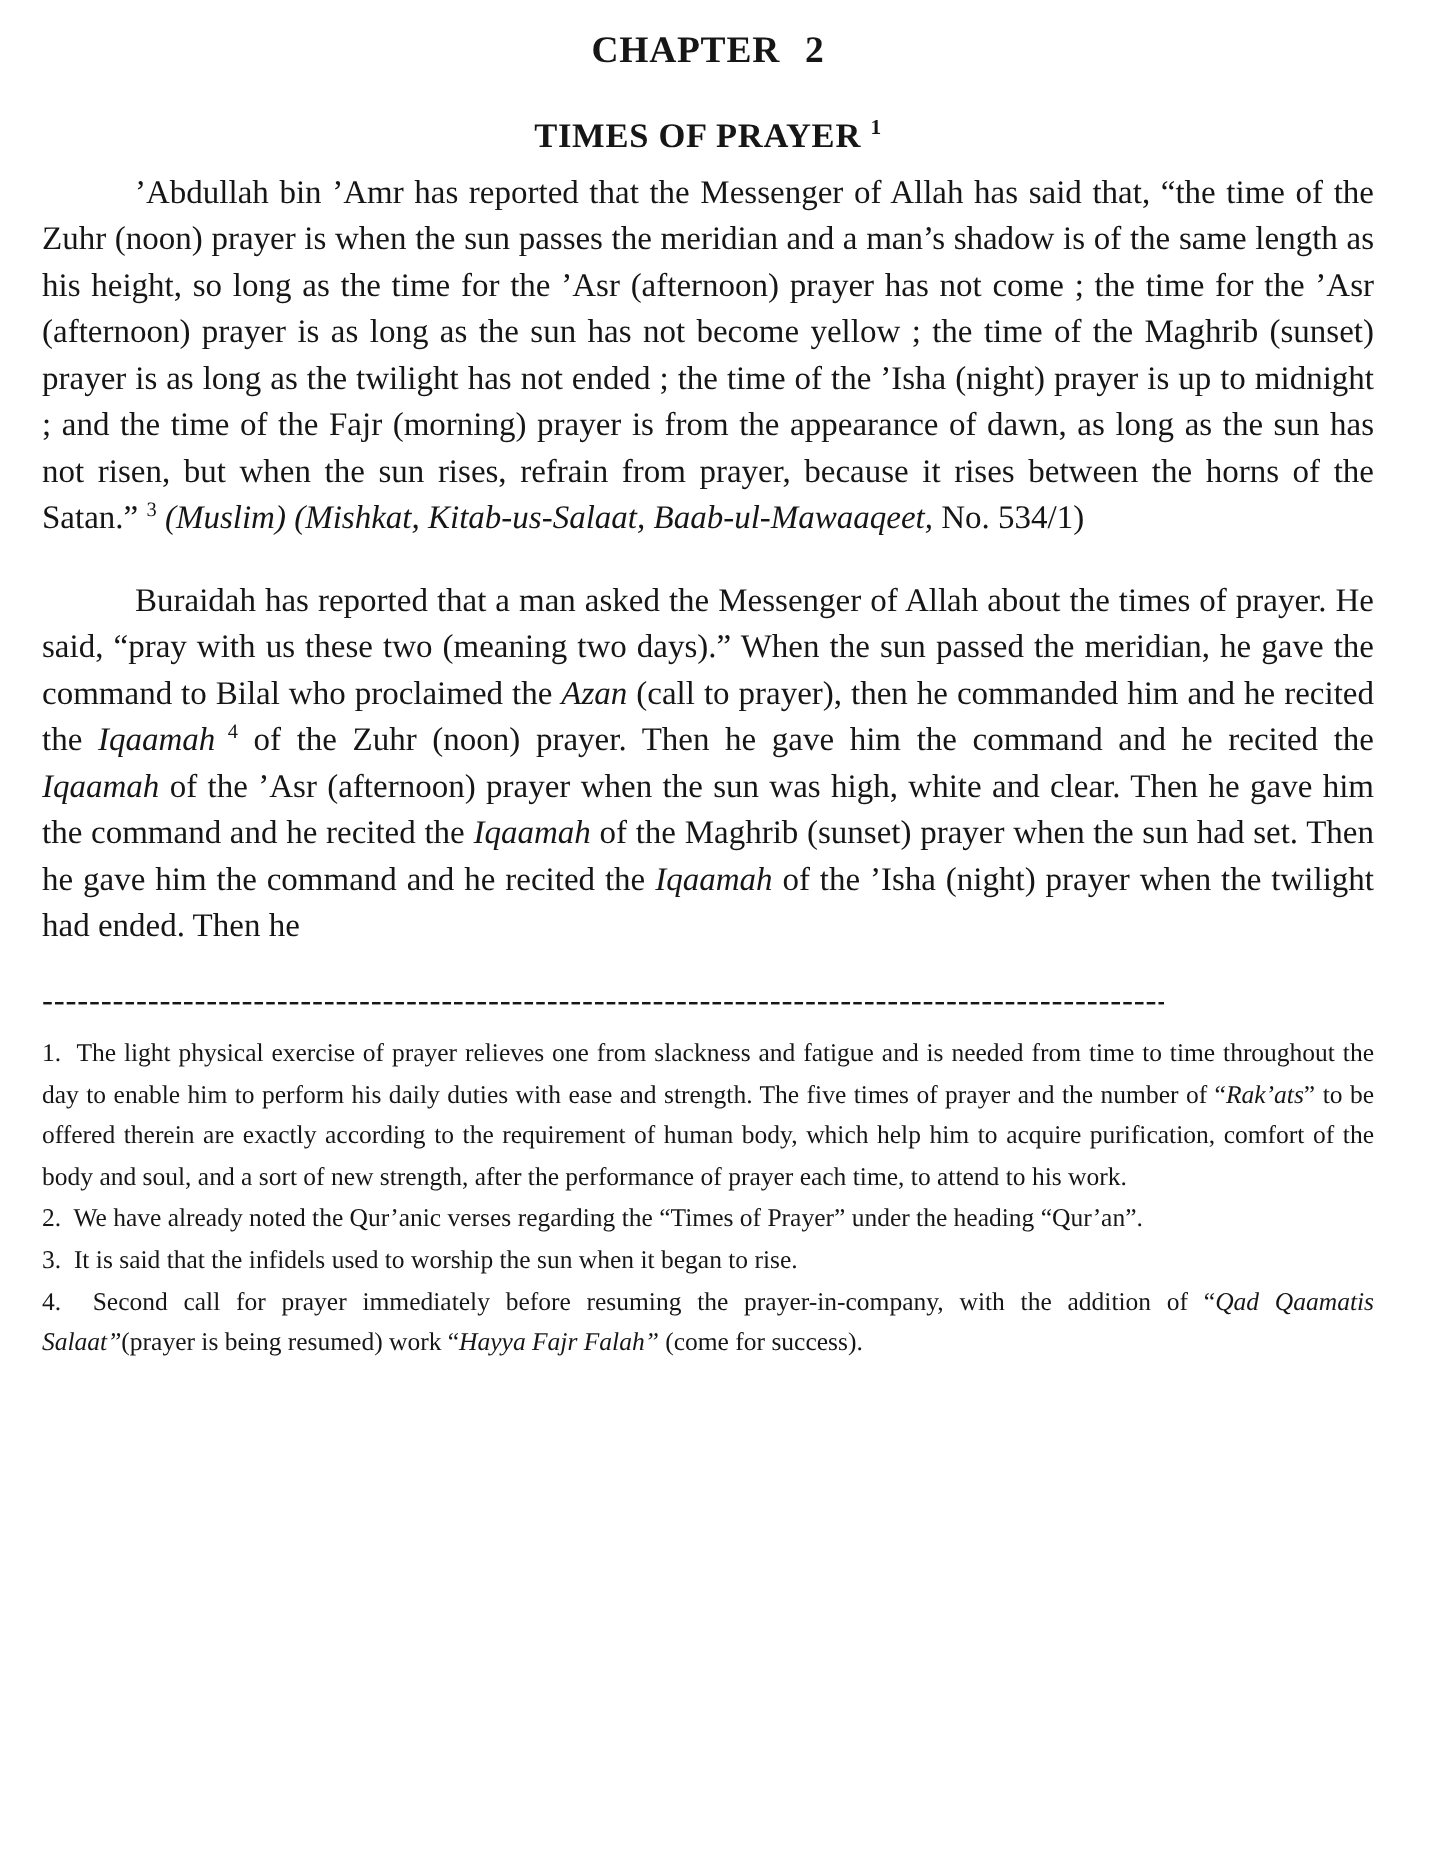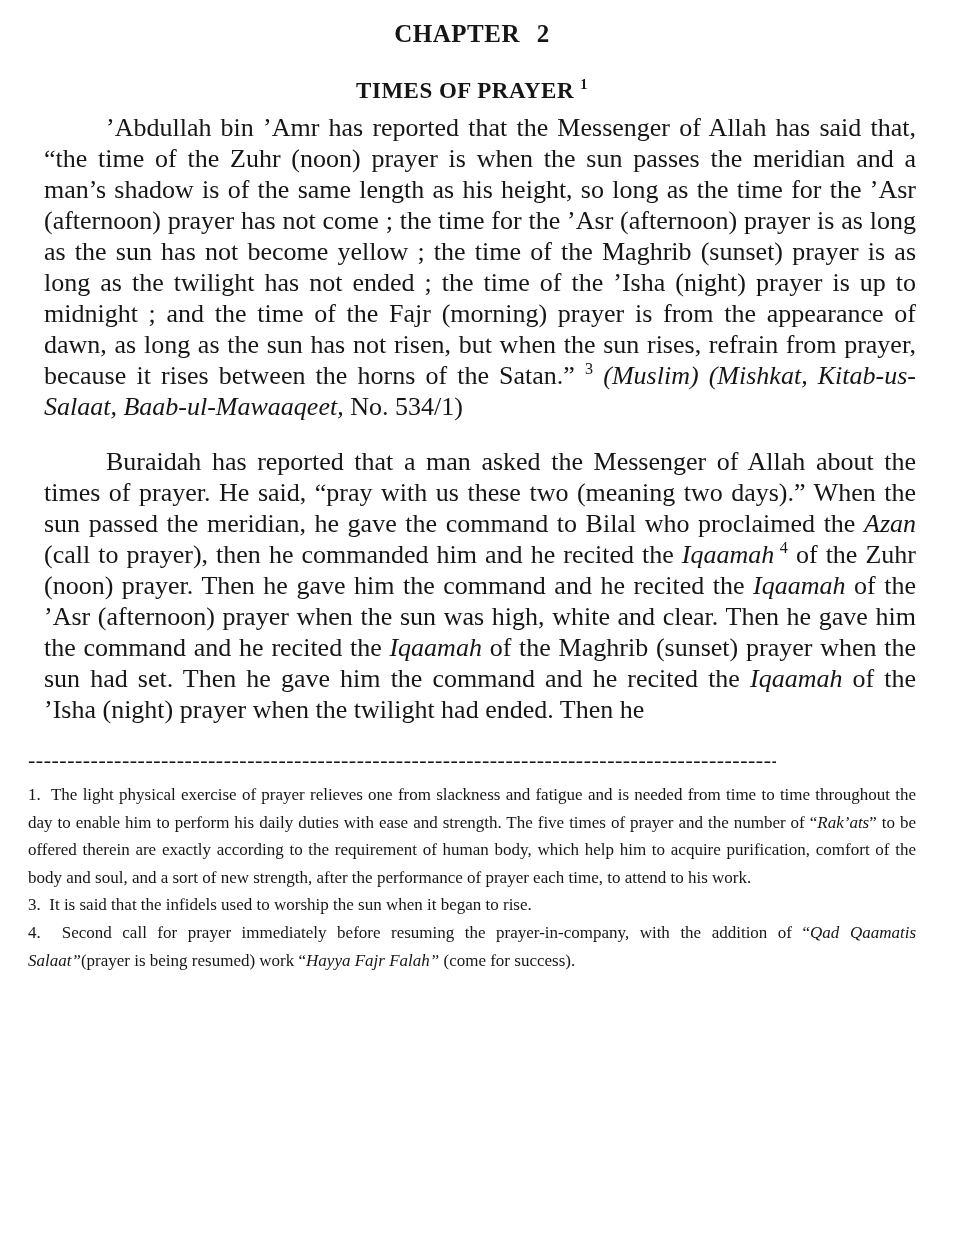--- a/index.html
+++ b/index.html
@@ -40,25 +40,25 @@
     margin: 0 0 26px 0;
     letter-spacing: 0.5px;
   }
   sup {
     font-size: 0.62em;
     line-height: 0;
     vertical-align: super;
     font-weight: inherit;
   }
   .body-text p {
-    font-size: 26px;
+    font-size: 22px;
     line-height: 31px;
     text-align: justify;
     text-indent: 62px;
-    margin: 0 0 24px 16px;
+    margin: 0 0 24px 0;
   }
   .it { font-style: italic; }
   .sep {
     font-size: 22px;
     line-height: 22px;
     white-space: nowrap;
     overflow: hidden;
     width: 748px;
     margin: 0 0 10px 0;
     letter-spacing: 0.5px;
@@ -83,17 +83,18 @@
 
   <div class="body-text">
       <p><span>’Abdullah bin ’Amr has reported that the Messenger of Allah has said that, “the time of the Zuhr (noon) prayer is when the sun passes the meridian and a man’s shadow is of the same length as his height, so long as the time for the ’Asr (afternoon) prayer has not come ; the time for the ’Asr (afternoon) prayer is as long as the sun has not become yellow ; the time of the Maghrib (sunset) prayer is as long as the twilight has not ended ; the time of the ’Isha (night) prayer is up to midnight ; and the time of the Fajr (morning) prayer is from the appearance of dawn, as long as the sun has not risen, but when the sun rises, refrain from prayer, because it rises between the horns of the Satan.” </span><sup>3</sup><span> </span><span class="it">(Muslim) (Mishkat, Kitab-us-Salaat, Baab-ul-Mawaaqeet,</span><span> No. 534/1)</span></p>
       <p><span>Buraidah has reported that a man asked the Messenger of Allah about the times of prayer. He said, “pray with us these two (meaning two days).” When the sun passed the meridian, he gave the command to Bilal who proclaimed the </span><span class="it">Azan</span><span> (call to prayer), then he commanded him and he recited the </span><span class="it">Iqaamah</span><sup> 4</sup><span> of the Zuhr (noon) prayer. Then he gave him the command and he recited the </span><span class="it">Iqaamah</span><span> of the ’Asr (afternoon) prayer when the sun was high, white and clear. Then he gave him the command and he recited the </span><span class="it">Iqaamah</span><span> of the Maghrib (sunset) prayer when the sun had set. Then he gave him the command and he recited the </span><span class="it">Iqaamah</span><span> of the ’Isha (night) prayer when the twilight had ended. Then he</span></p>
     </div>
 
   <div class="sep">--------------------------------------------------------------------------------------------------------------</div>
 
   <div class="footnotes">
       <p><span>1.&nbsp; The light physical exercise of prayer relieves one from slackness and fatigue and is needed from time to time throughout the day to enable him to perform his daily duties with ease and strength. The five times of prayer and the number of “</span><span class="it">Rak’ats</span><span>” to be offered therein are exactly according to the requirement of human body, which help him to acquire purification, comfort of the body and soul, and a sort of new strength, after the performance of prayer each time, to attend to his work.</span></p>
+      <p><span>2.&nbsp; We have already noted the Qur’anic verses regarding the “Times of Prayer” under the heading “Qur’an”.</span></p>
       <p><span>3.&nbsp; It is said that the infidels used to worship the sun when it began to rise.</span></p>
       <p><span>4.&nbsp; Second call for prayer immediately before resuming the prayer-in-company, with the addition of “</span><span class="it">Qad Qaamatis Salaat”</span><span>(prayer is being resumed) work “</span><span class="it">Hayya Fajr Falah”</span><span> (come for success).</span></p>
     </div>
 
 </div>
 
 </body></html>

